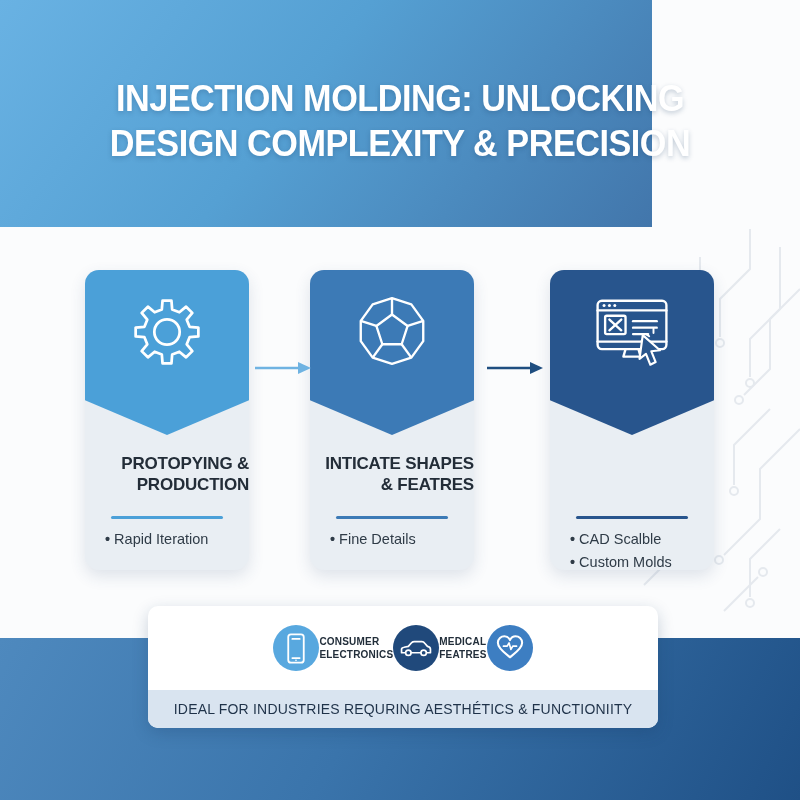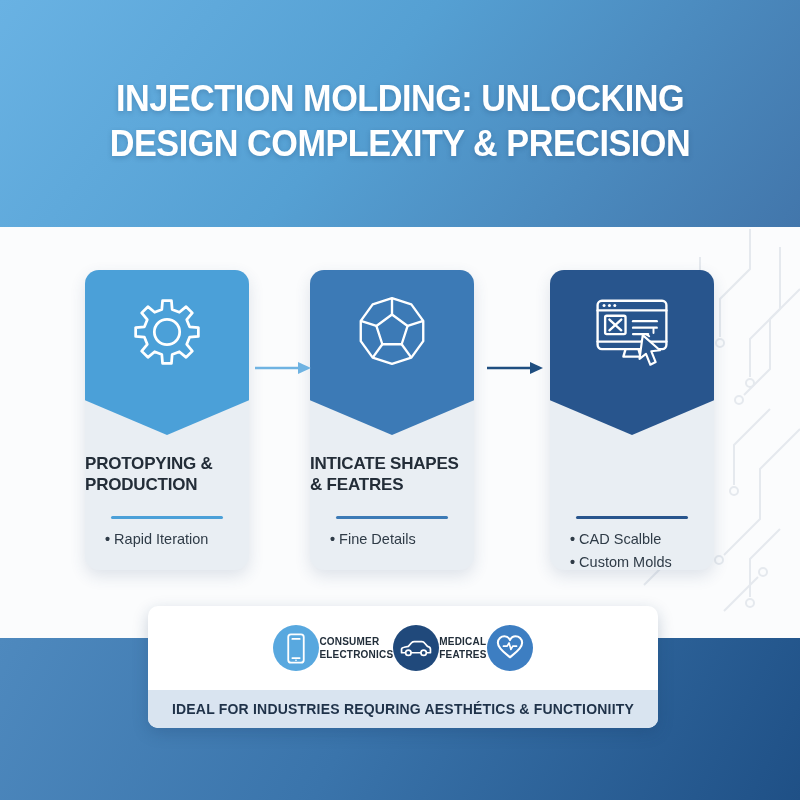--- a/index.html
+++ b/index.html
@@ -12,41 +12,41 @@
     --strip-bg:#d9e4f0;
     --card-title-text:#232d38; --bullet-text:#2f3b47; --footer-text:#1f3249;
     --label-text:#222e3a;
   }
   *{margin:0;padding:0;box-sizing:border-box;}
   html,body{background:#fff;}
   body{font-family:"Liberation Sans","DejaVu Sans",sans-serif;}
   .canvas{position:relative;width:800px;height:800px;overflow:hidden;background:#fbfcfd;}
 
   
-  .hero{position:absolute;left:0;top:0;width:800px;height:227px;
+  .hero{position:absolute;left:0;top:0;width:652px;height:227px;
     background:linear-gradient(128deg,var(--hero-grad-1) 0%,#55a0d3 45%,var(--hero-grad-2) 100%);}
   .hero-title{position:absolute;left:0;top:76px;width:800px;text-align:center;
     color:#fff;font-weight:800;font-size:36px;line-height:1.26;letter-spacing:-0.5px;
     transform:scaleX(0.95);transform-origin:center;
     text-shadow:0 2px 6px rgba(25,60,100,0.25);}
   .hero-title span{display:block;}
 
   
   .mid{position:absolute;left:0;top:227px;width:800px;height:411px;background:#fbfcfd;}
   .circuit{position:absolute;right:0;top:2px;pointer-events:none;}
 
   .card{position:absolute;top:43px;width:164px;height:300px;border-radius:14px;
     background:var(--card-body);box-shadow:0 6px 16px rgba(40,70,110,0.14);overflow:hidden;}
   .card-header{position:absolute;left:0;top:0;width:100%;height:165px;
     clip-path:polygon(0 0,100% 0,100% 79%,50% 100%,0 79%);
     display:flex;justify-content:center;align-items:flex-start;padding-top:24px;}
   .hc1{background:var(--card1-accent);}
   .hc2{background:var(--card2-accent);}
   .hc3{background:var(--card3-accent);}
-  .card-title{position:absolute;left:0;top:183px;width:100%;text-align:left;
+  .card-title{position:absolute;left:0;top:183px;width:100%;text-align:right;
     font-size:17px;font-weight:800;letter-spacing:-0.2px;line-height:1.25;
     color:var(--card-title-text);}
   .divider{position:absolute;left:50%;top:246px;transform:translateX(-50%);
     width:112px;height:3px;border-radius:2px;}
   .d1{background:var(--card1-accent);}
   .d2{background:var(--card2-accent);}
   .d3{background:var(--card3-accent);}
   .bullets{position:absolute;left:0;top:258px;width:100%;list-style:none;
     display:flex;flex-direction:column;align-items:center;}
   .bullets li{width:fit-content;min-width:124px;text-align:left;font-size:14.5px;
@@ -71,21 +71,21 @@
   .industry-row{position:absolute;left:0;top:0;width:100%;height:84px;
     display:flex;justify-content:center;align-items:center;}
   .circle{width:46px;height:46px;border-radius:50%;display:flex;justify-content:center;align-items:center;flex:0 0 auto;}
   .c1{background:var(--circle1);}
   .c2{background:var(--circle2);}
   .c3{background:var(--circle3);}
   .ind-label{font-size:10px;font-weight:700;letter-spacing:0.2px;line-height:1.3;
     color:var(--label-text);text-align:left;}
   .industry-strip{position:absolute;left:0;bottom:0;width:100%;height:38px;
     background:var(--strip-bg);display:flex;justify-content:center;align-items:center;}
-  .industry-strip span{font-size:14px;font-weight:700;letter-spacing:0.2px;color:var(--footer-text);}
+  .industry-strip span{font-size:14px;font-weight:400;letter-spacing:0.2px;color:var(--footer-text);}
 </style>
 </head>
 <body>
 
 <div class="canvas">
 
   <header class="hero">
     <h1 class="hero-title">
       <span>INJECTION MOLDING: UNLOCKING</span>
       <span>DESIGN COMPLEXITY &amp; PRECISION</span>

